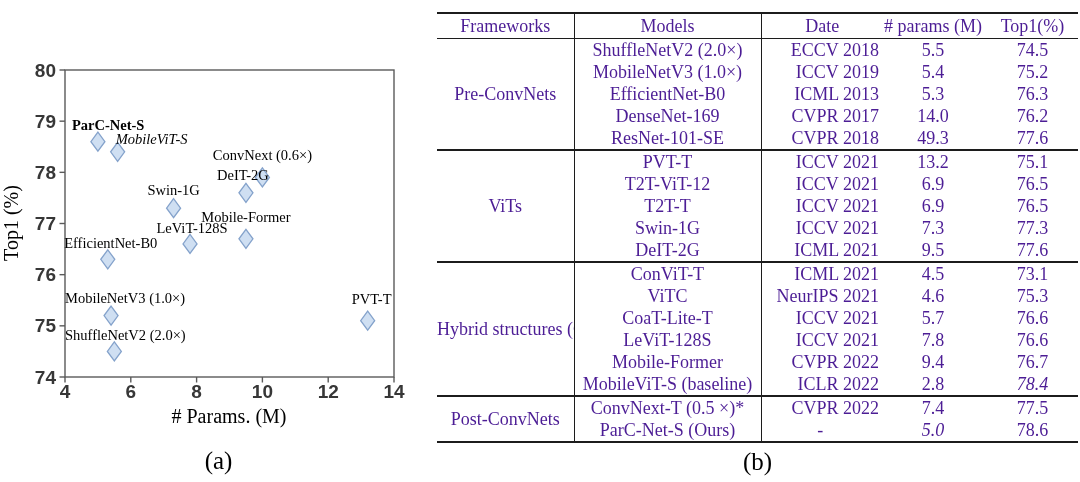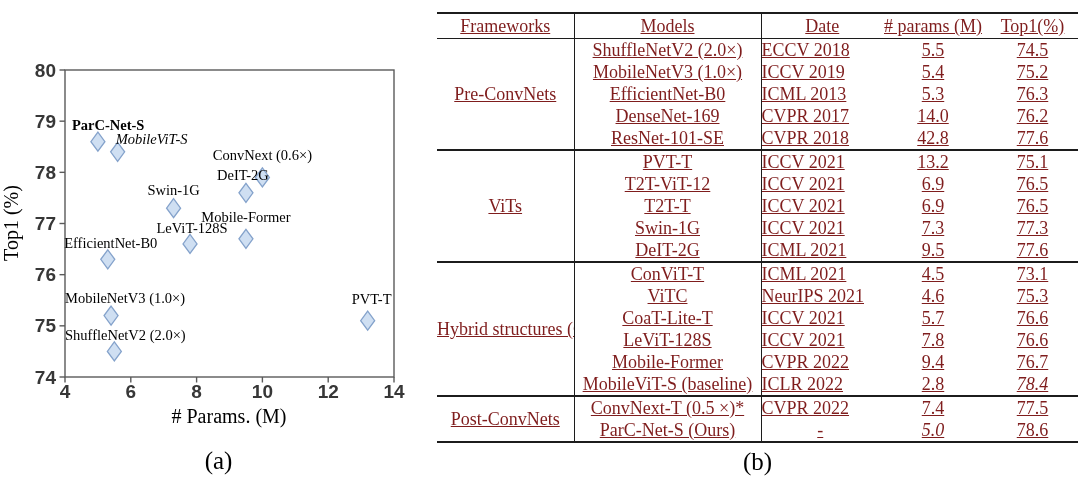--- a/index.html
+++ b/index.html
@@ -23,33 +23,32 @@
   .pt-label.italic { font-style:italic; }
   .caption {
     position:absolute; left:0; width:100%; text-align:center;
     font-size:25px; color:#000;
   }
   .caption-a { top:447px; }
   
   .right-panel { position:absolute; left:437px; top:0; width:643px; height:482px; }
   .cmp-table {
     border-collapse:collapse; table-layout:fixed; width:641px;
-    margin-top:12px; font-size:18px; color:#7f1d1d;
+    margin-top:12px; font-size:18px; color:#4c1d95;
     border-top:2.2px solid #1c1c1c;
-    text-decoration:underline;
   }
   .cmp-table th, .cmp-table td {
     padding:0; font-weight:400; height:22px; line-height:22px;
     white-space:nowrap; overflow:hidden;
   }
   .cmp-table thead th { height:24px; line-height:24px; border-bottom:1.5px solid #1c1c1c; }
   .cmp-table tbody.grp { border-bottom:2px solid #1c1c1c; }
   .col-fw     { border-right:1.2px solid #1c1c1c; text-align:center; }
   .col-model  { border-right:1.2px solid #1c1c1c; text-align:center; padding-left:10px; }
-  .col-date   { text-align:left; padding-left:11px; }
+  .col-date   { text-align:right; padding-left:11px; }
   .cmp-table thead th.col-date { text-align:center; padding-left:4px; }
   .col-params { text-align:center; }
   .col-top1   { text-align:center; }
   .fw-cell { white-space:normal; line-height:21px; text-align:center; vertical-align:middle; }
   .b { font-weight:700; }
   .i { font-style:italic; }
   .date-center { text-align:center; padding-left:0; }
   .caption-b { top:448px; width:641px; }
 </style>
 </head>
@@ -156,21 +155,21 @@
           </tr>
           <tr>
             <td class="col-model">DenseNet-169</td>
             <td class="col-date">CVPR 2017</td>
             <td class="col-params">14.0</td>
             <td class="col-top1">76.2</td>
           </tr>
           <tr>
             <td class="col-model">ResNet-101-SE</td>
             <td class="col-date">CVPR 2018</td>
-            <td class="col-params">42.8</td>
+            <td class="col-params">49.3</td>
             <td class="col-top1">77.6</td>
           </tr>
         </tbody>
         <tbody class="grp">
           <tr>
             <td class="col-fw fw-cell" rowspan="5">ViTs</td>
             <td class="col-model">PVT-T</td>
             <td class="col-date">ICCV 2021</td>
             <td class="col-params">13.2</td>
             <td class="col-top1">75.1</td>

